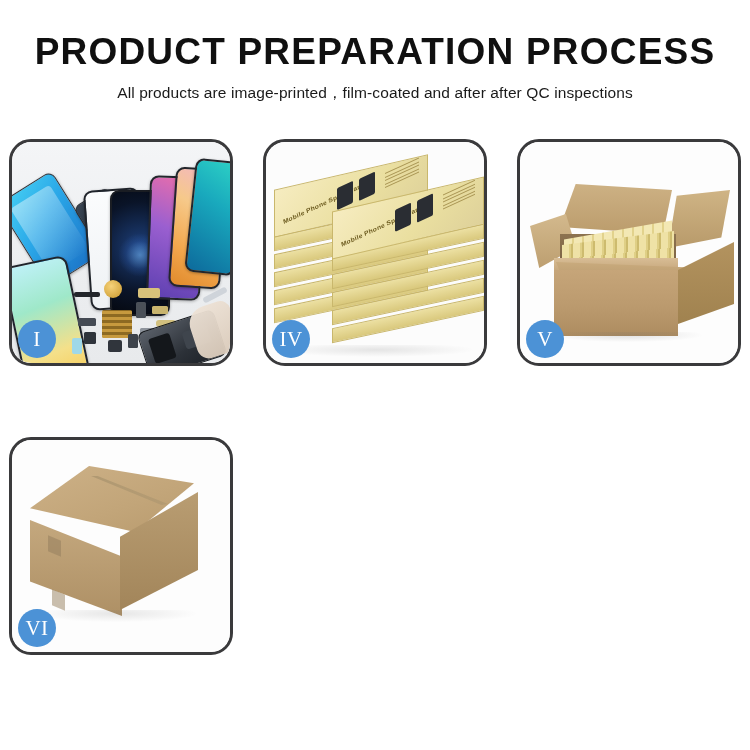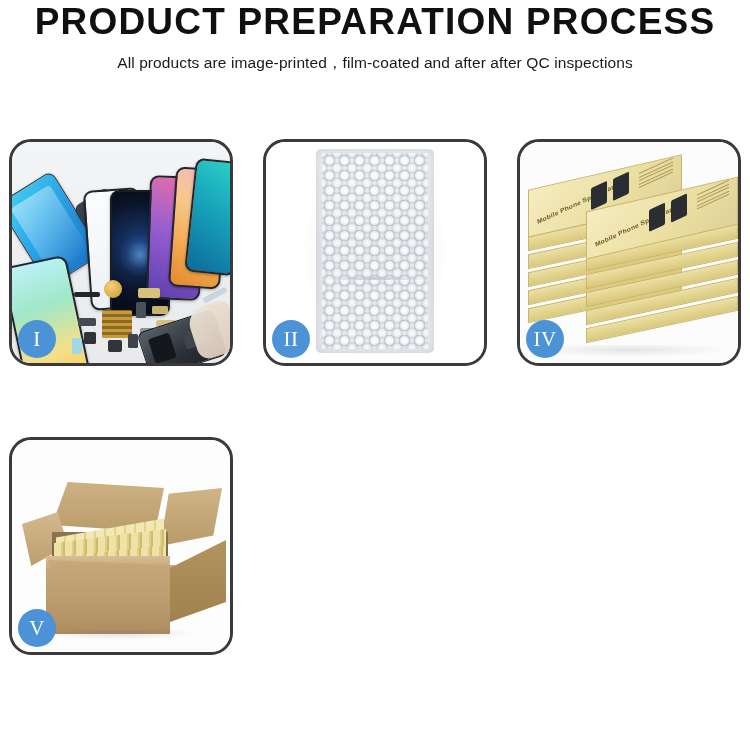--- a/index.html
+++ b/index.html
@@ -18,20 +18,21 @@
   
   .header {
     position: absolute;
     left: 0;
     top: 0;
     width: 750px;
     text-align: center;
   }
   .page-title {
     margin: 0;
+    padding-top: 30px;
     font-size: 37px;
     line-height: 44px;
     font-weight: 700;
     letter-spacing: 1.2px;
     color: #101010;
     font-family: "Liberation Sans", sans-serif;
     white-space: nowrap;
   }
   .page-subtitle {
     margin: 0;
@@ -347,33 +348,20 @@
         <div class="part p14"></div>
         <div class="part p15"></div>
         <div class="part p16"></div>
         <div class="backshell"></div>
         <div class="hand"></div>
       </div>
     </div>
     <div class="step-badge">I</div>
   </div>
 
-  <div class="step-panel">
-    <div class="panel-photo">
-      <div class="scene-bubble">
-        <div class="bubble-halo"></div>
-        <div class="bubble-pouch">
-          <div class="bubble-grid"></div>
-          <div class="bubble-grid2"></div>
-          <div class="bubble-seam"></div>
-        </div>
-      </div>
-    </div>
-    <div class="step-badge">II</div>
-  </div>
 
 
   <div class="step-panel">
     <div class="panel-photo">
       <div class="scene-stack">
 
         <div class="layer" style="top:150px;"></div>
         <div class="layer" style="top:132px;"></div>
         <div class="layer" style="top:114px;"></div>
         <div class="layer" style="top:96px;"></div>
@@ -429,14 +417,28 @@
         <div class="ct-rim"></div>
         <div class="flap-front"></div>
         <div class="ct-side-poly"></div>
         <div class="ct-front"></div>
         <div class="ct-shadow"></div>
       </div>
     </div>
     <div class="step-badge">V</div>
   </div>
 
+  <div class="step-panel">
+    <div class="panel-photo">
+      <div class="scene-sealed">
+        <div class="sc-top"></div>
+        <div class="sc-seam"></div>
+        <div class="sc-left"></div>
+        <div class="sc-right"></div>
+        <div class="sc-tape1"></div>
+        <div class="sc-tape2"></div>
+        <div class="sc-shadow"></div>
+      </div>
+    </div>
+    <div class="step-badge">VI</div>
+  </div>
 
 </div>
 
 </body></html>

